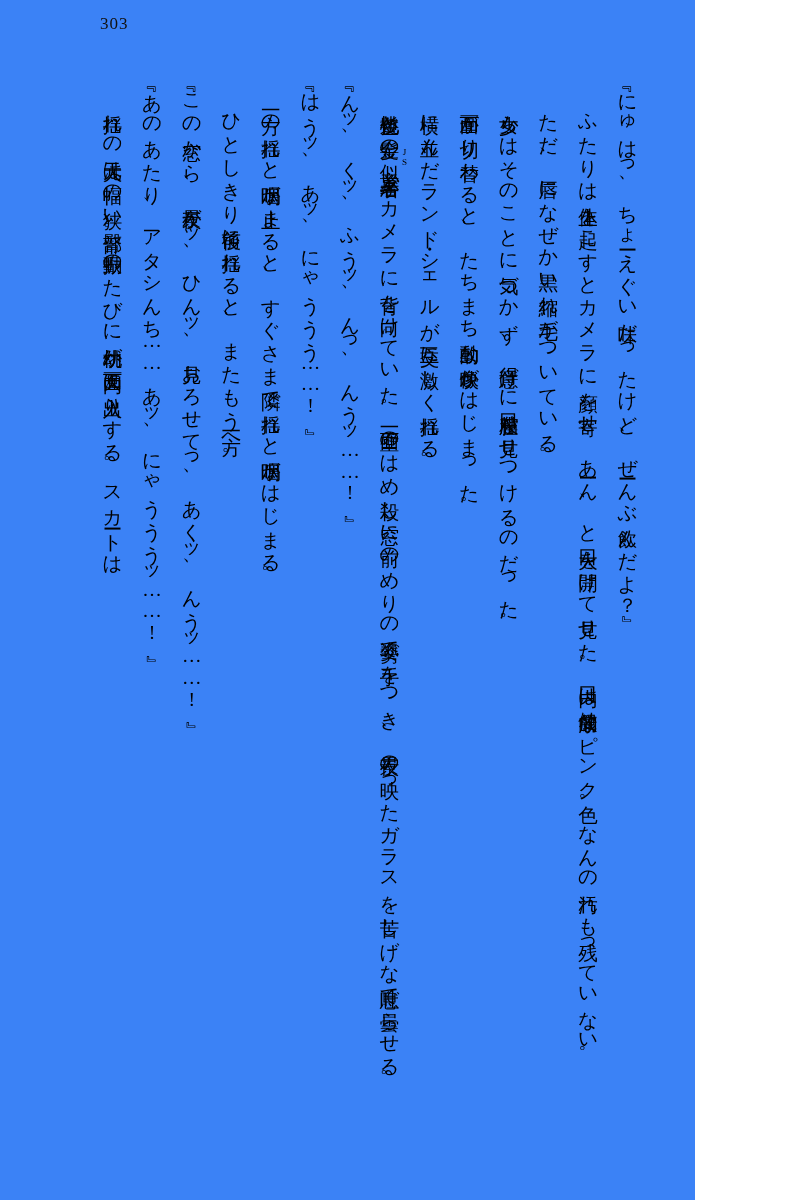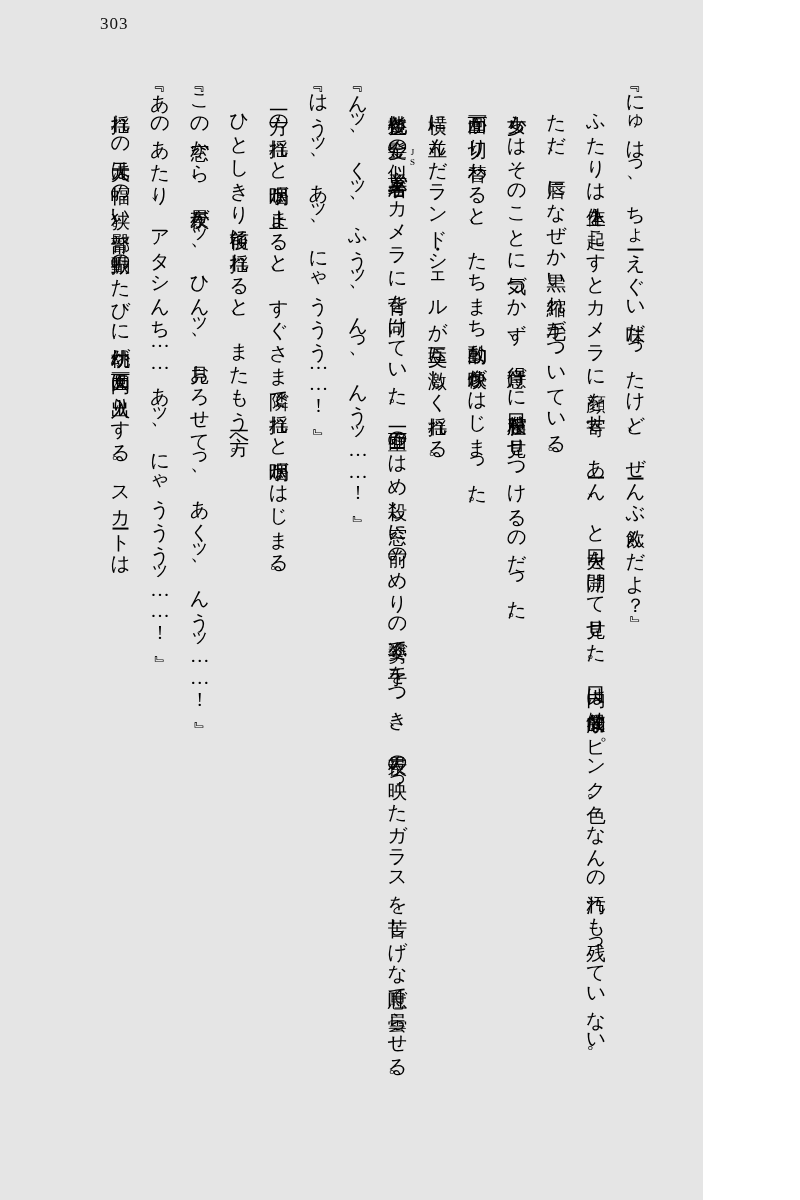--- a/index.html
+++ b/index.html
@@ -4,25 +4,24 @@
 <style>
   html, body {
     margin: 0;
     padding: 0;
     background: #ffffff;
   }
   .page {
     position: relative;
     width: 695px;
     height: 1200px;
-    background: #e5e5e5;
+    background: #3b82f6;
     overflow: hidden;
     font-family: "Liberation Serif", "DejaVu Serif", serif;
     color: #000000;
-    padding-left: 8px;
   }
   .page-number {
     position: absolute;
     top: 14px;
     left: 100px;
     font-size: 17px;
     letter-spacing: 1px;
     font-family: "Liberation Serif", "DejaVu Serif", serif;
     color: #111;
   }

